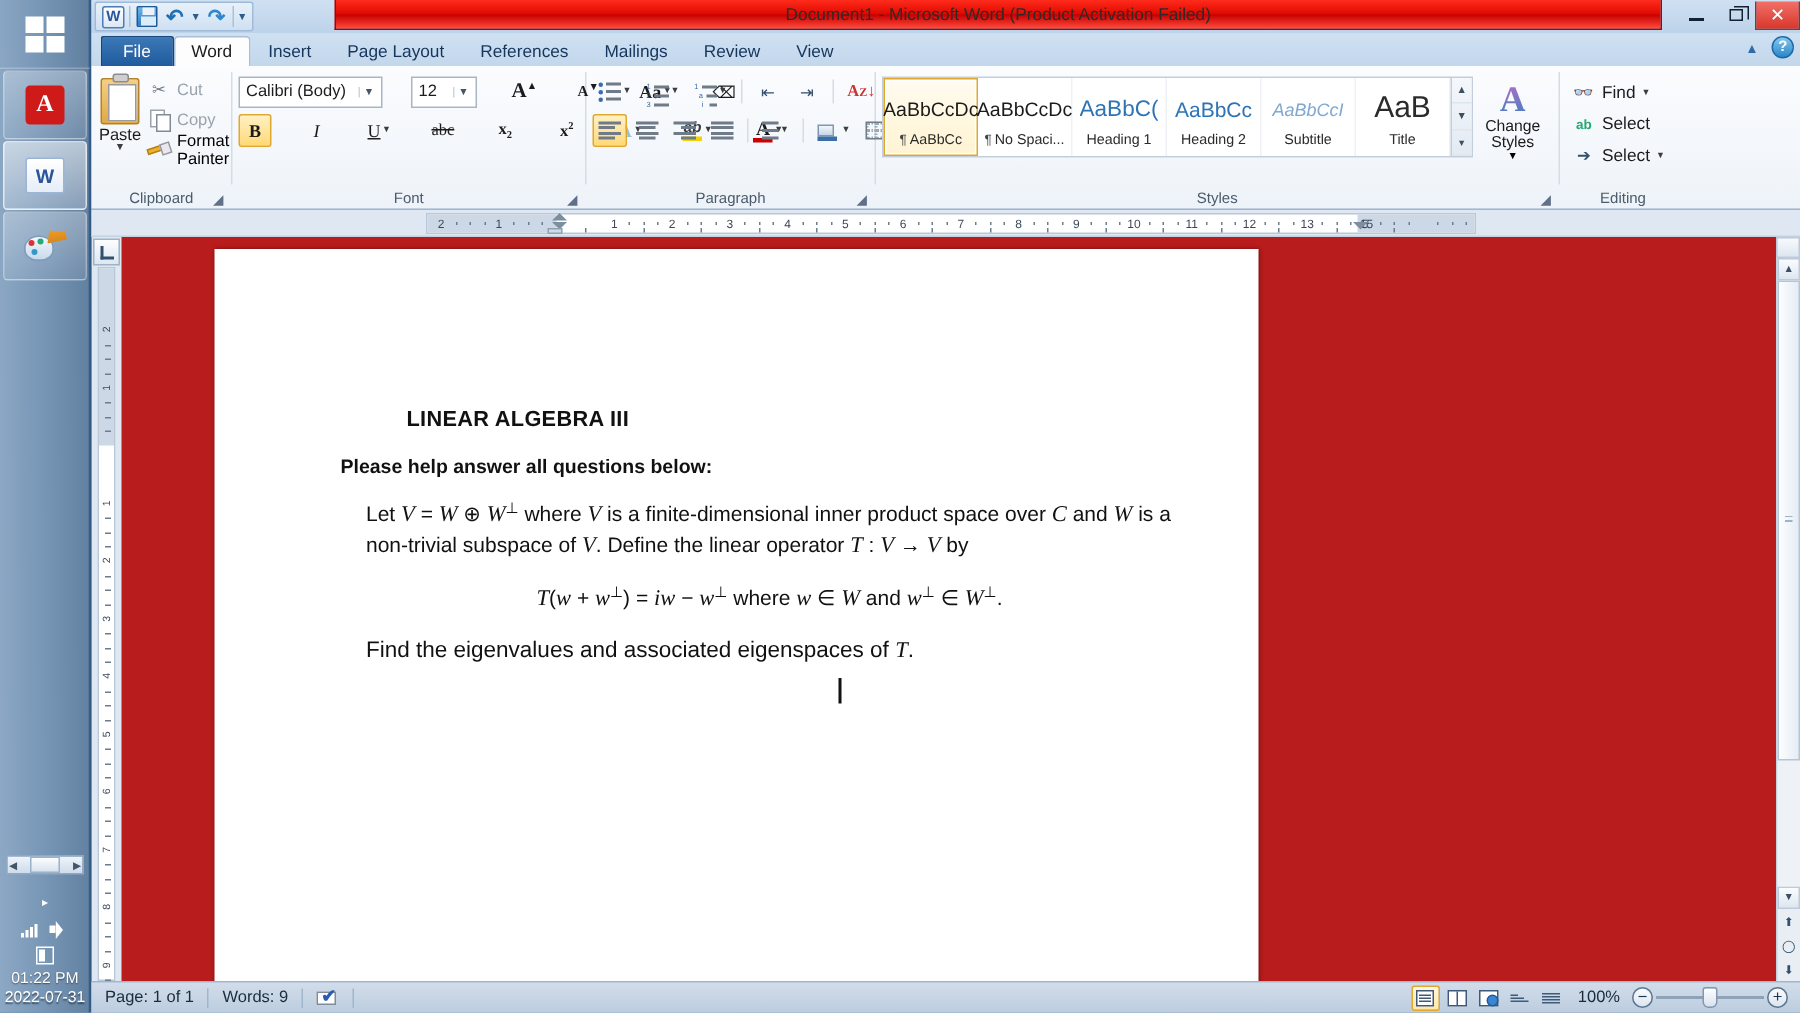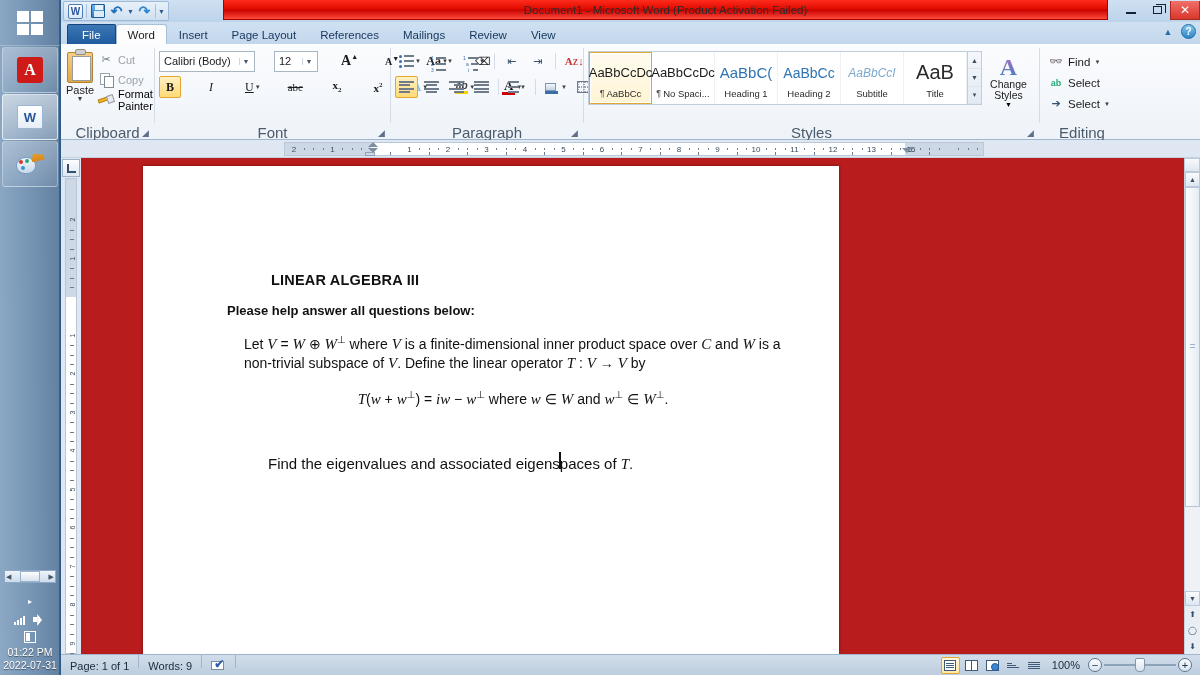--- a/index.html
+++ b/index.html
@@ -110,21 +110,21 @@
   #tabs .tab.file { background: linear-gradient(180deg,#3c78b5,#1f5b9e); color:#fff; border-color:#17447a; border-radius:2px 2px 0 0; padding:0 14px; }
   #tabs .tab.active { background:#fdfdfe; border-color:#a7c0d8; border-radius:3px 3px 0 0; color:#1b1b1b; }
   #tabs .help { position:absolute; right:4px; top:2px; display:flex; gap:6px; align-items:center; }
   .rb-collapse { width:14px;height:14px; color:#2e6ca8; font-size:9px; display:flex;align-items:center;justify-content:center; }
   .rb-help { width:15px;height:15px; border-radius:50%; background:linear-gradient(180deg,#86c7ee,#2a86c8); color:#fff; font-size:10px; font-weight:bold; display:flex;align-items:center;justify-content:center; border:1px solid #1d6ba5; }
 
   
   #ribbon { height: 96px; background: linear-gradient(180deg,#fbfcfe,#eef3f9); border-bottom:1px solid #9fb6cd; display:flex; position:relative; }
   .group { position:relative; height:96px; padding:3px 4px 0; display:flex; flex-direction:column; }
   .group > .gbody { flex:1; display:flex; align-items:flex-start; }
-  .group > .glabel { height:14px; line-height:14px; text-align:center; font-size:15px; color:#4a5b6b; }
+  .group > .glabel { height:14px; line-height:14px; text-align:center; font-size:10px; color:#4a5b6b; }
   .gsep { width:1px; background:#d4dde7; margin:4px 0 16px; }
   .dlg { position:absolute; right:3px; bottom:1px; width:11px; height:11px; color:#60708a; font-size:9px; line-height:11px; text-align:center;}
 
   
   .paste-btn { width:54px; display:flex; flex-direction:column; align-items:center; padding-top:2px; }
   .clip-ico { width:30px; height:34px; position:relative; }
   .clip-ico .board{position:absolute;left:2px;top:3px;width:26px;height:31px;background:linear-gradient(180deg,#f5cf84,#e0a945);border:1px solid #b4822c;border-radius:2px;}
   .clip-ico .paper{position:absolute;left:7px;top:7px;width:19px;height:25px;background:#fff;border:1px solid #9a9a9a;}
   .clip-ico .clipTop{position:absolute;left:10px;top:0px;width:11px;height:6px;background:#cfcfcf;border:1px solid #8d8d8d;border-radius:2px;}
   .paste-btn .lbl { font-size:11px; color:#1b1b1b; margin-top:1px; }
@@ -228,21 +228,21 @@
   #docarea { flex:1; position:relative; overflow:hidden; }
   #page {
     position:absolute; left:62px; top:8px; width:696px; height:600px;
     background:#fff; box-shadow: 0 0 3px rgba(0,0,0,.45);
   }
   #doc-content { position:absolute; left:0; top:0; right:0; bottom:0; padding:0; color:#111; }
   .d-title { position:absolute; left:128px; top:106px; font-size:14.5px; font-weight:bold; letter-spacing:.2px; font-family:"Liberation Sans",sans-serif; }
   .d-sub { position:absolute; left:84px; top:137px; font-size:13px; font-weight:bold; font-family:"Liberation Sans",sans-serif;}
   .d-p1 { position:absolute; left:101px; top:164px; width:540px; font-size:14px; line-height:19px; font-family:"Liberation Sans",sans-serif;}
   .d-eq { position:absolute; left:0; top:223px; width:100%; text-align:center; font-size:14px; font-family:"Liberation Sans",sans-serif;padding-left:44px;}
-  .d-p2 { position:absolute; left:101px; top:289px; font-size:15px; font-family:"Liberation Sans",sans-serif;margin-left:24px;}
+  .d-p2 { position:absolute; left:101px; top:259px; font-size:15px; font-family:"Liberation Sans",sans-serif;}
   .mi { font-style:italic; font-family:"Liberation Serif",serif; font-size:15px; }
   .perp { font-size:10px; vertical-align:super; }
   #caret { position:absolute; left:416px; top:286px; width:1.5px; height:17px; background:#111; }
 
   
   #vscroll { position:absolute; right:0; top:0; bottom:0; width:16px; background:#e9eef4; border-left:1px solid #c4d1de;
              display:flex; flex-direction:column; }
   .sbtn { height:15px; display:flex; align-items:center; justify-content:center; font-size:7px; color:#3d4f63;
           background:linear-gradient(180deg,#fafcfe,#dde6f0); border:1px solid #bccadb; }
   #vscroll .track { flex:1; position:relative; background:#eef2f7; }
@@ -250,21 +250,21 @@
             background:linear-gradient(90deg,#fdfefe,#e4ecf5); border:1px solid #b5c5d7; }
   #vthumb .grip { position:absolute; left:4px; right:4px; top:50%; height:6px; margin-top:-3px;
                   background: repeating-linear-gradient(180deg,#9fb2c6 0 1px, transparent 1px 3px); }
   .obj-btns { display:flex; flex-direction:column; }
   .obj-btns .ob { height:16px; display:flex; align-items:center; justify-content:center; font-size:8px; color:#33506e; }
   #splitbtn { position:absolute; right:0; top:0; width:16px; height:14px;
               background:linear-gradient(180deg,#f7fafd,#dde6f0); border:1px solid #bccadb; z-index:2; }
 
   
   #statusbar { height:21px; background:linear-gradient(180deg,#d2ddea,#bccddf); border-top:1px solid #9fb6cd;
-               display:flex; font-size:11px; color:#1b2b3b; }
+               display:flex; align-items:center; font-size:11px; color:#1b2b3b; }
   #statusbar .sb { padding:0 9px; height:21px; display:flex; align-items:center; gap:4px; }
   #statusbar .sbdiv { width:1px; height:13px; background:#9fb6cd; }
   .proof-ico { width:15px;height:13px; position:relative; }
   .proof-ico .bk{position:absolute;left:0;top:2px;width:13px;height:9px;background:#fff;border:1px solid #7e8c9a;}
   .proof-ico .ck{position:absolute;left:3px;top:-1px;color:#2a5db0;font-size:12px;font-weight:bold;line-height:12px;}
   #statusbar .right { margin-left:auto; display:flex; align-items:center; gap:2px; padding-right:8px; }
   .vbtn { width:19px; height:17px; display:flex; align-items:center; justify-content:center; border:1px solid transparent; border-radius:2px; }
   .vbtn.on { background:linear-gradient(180deg,#fff6de,#ffe7a8); border-color:#e0a82e; }
   .v-print { width:12px;height:11px;border:1px solid #3f5a78;background:#fff; display:flex; flex-direction:column; justify-content:center; gap:1px; padding:1px;}
   .v-print i{height:1px;background:#3f5a78;display:block;}

